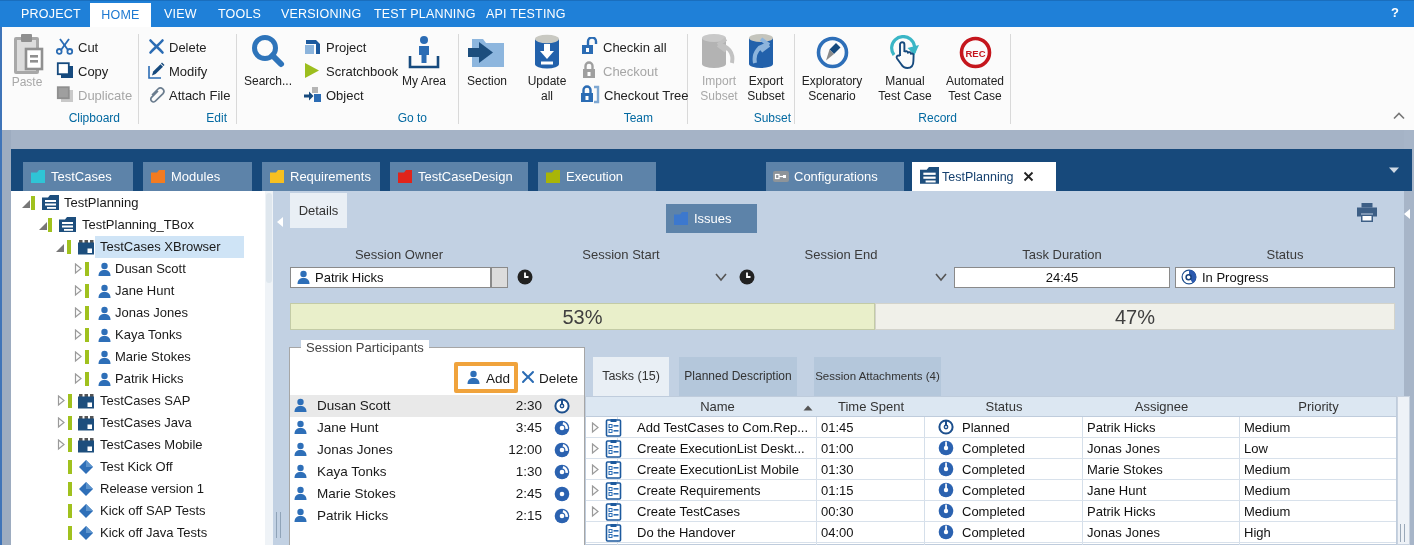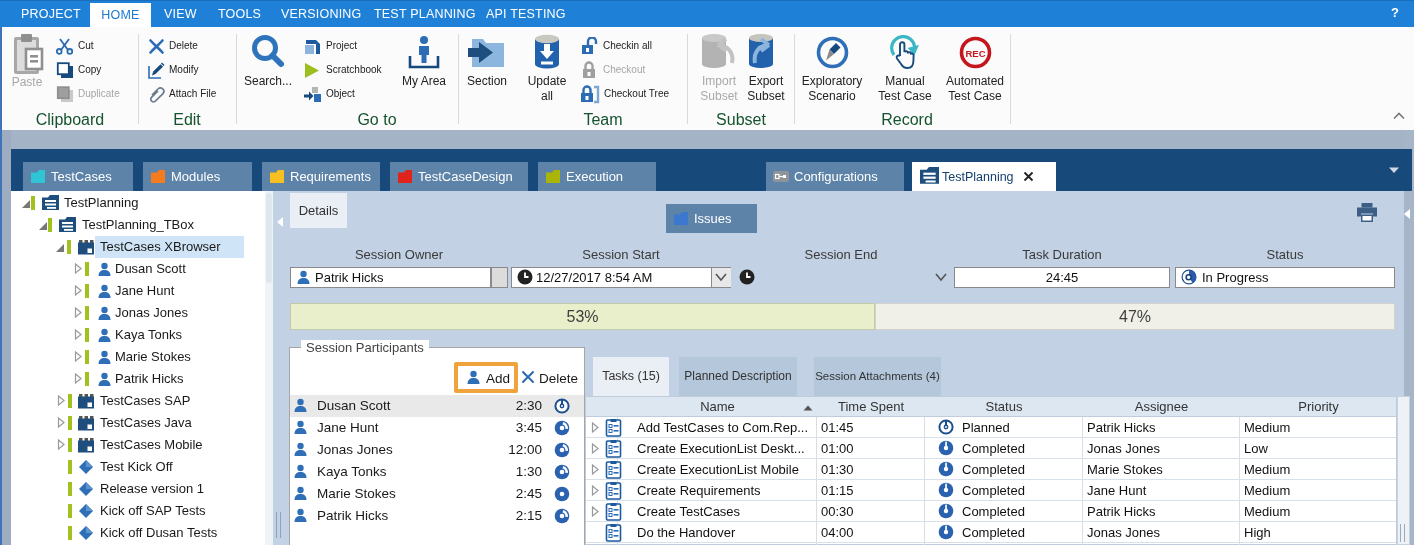--- a/index.html
+++ b/index.html
@@ -12,22 +12,22 @@
 #topbar { left:0; top:0; width:1414px; height:27px; background:#1f80d8; border-top:1px solid #1a6ebd; }
 .mtab { position:absolute; top:0; height:27px; line-height:28px; color:#fff;
   font-size:12.5px; white-space:nowrap; letter-spacing:0.2px; }
 #hometab { position:absolute; left:90px; top:3px; width:61px; height:24px;
   background:#fff; color:#1d79d2; font-size:12.5px; line-height:25px; text-align:center; letter-spacing:0.2px; }
 #qmark { position:absolute; left:1391px; top:5px; color:#fff; font-size:13px; font-weight:bold; }
 
 
 #ribbon { left:0; top:27px; width:1414px; height:103px; background:#fbfbfb; }
 .rsep { position:absolute; top:34px; width:1px; height:90px; background:#d9d9d9; }
-.glabel { position:absolute; top:111px; font-size:16px; color:#14532d; text-align:center; }
-.rtxt { position:absolute; font-size:10px; color:#222; white-space:nowrap; }
+.glabel { position:absolute; top:111px; font-size:12px; color:#0369a1; text-align:right; }
+.rtxt { position:absolute; font-size:13px; color:#222; white-space:nowrap; }
 .rtxt.dis { color:#a6a6a6; }
 .blabel { position:absolute; font-size:12px; color:#222; text-align:center; line-height:15px; white-space:nowrap; }
 .blabel.dis { color:#a8a8a8; }
 
 
 #strip { left:0; top:130px; width:1414px; height:19px; background:#a5b3c6; }
 
 
 #ledge { left:0; top:27px; width:2px; height:518px; background:#3f74b8; }
 #lmarg { left:2px; top:130px; width:9px; height:415px; background:#9dacc0; }
@@ -48,21 +48,21 @@
 .trow svg { position:absolute; }
 .tsel { position:absolute; left:95px; top:236px; width:149px; height:22px; background:#cfe4f6; }
 
 
 #dettab { left:290px; top:193px; width:57px; height:35px; background:#e9eff5;
   font-size:13px; color:#333; text-align:center; line-height:35px; }
 .flabel { position:absolute; top:247px; font-size:13px; color:#3a3a3a; text-align:center; }
 .field { position:absolute; top:267px; height:21px; background:#fff; border:1px solid #8a8a8a;
   font-size:13px; color:#111; }
 .ddbtn { position:absolute; top:0; width:20px; height:19px; background:#e8e8e8; border-left:1px solid #8a8a8a; }
-.pbar { position:absolute; top:303px; height:27px; font-size:16px; color:#3f3f3f;
+.pbar { position:absolute; top:303px; height:27px; font-size:20px; color:#3f3f3f;
   text-align:center; line-height:26px; }
 
 
 #ppanel { left:289px; top:347px; width:296px; height:198px; background:#fff; border:1px solid #a6a6a6; border-bottom:none; }
 #plegend { left:301px; top:340px; background:#fff; padding:0 5px; font-size:13px; color:#444; }
 .prow { position:absolute; left:290px; width:294px; height:22px; font-size:13.5px; color:#1a1a1a; }
 .prow .nm { position:absolute; left:27px; top:3px; }
 .prow .tm { position:absolute; right:42px; top:3px; }
 .prow svg { position:absolute; }
 
@@ -558,21 +558,21 @@
       </svg>
   <span style="position:absolute; left:100px; top:3px;">Kick off SAP Tests</span>
 </div>
 <div class="trow" style="left:0; top:522px;">
   <svg style="left:68px; top:4px;" width="5" height="14">
         <rect width="4" height="14" fill="#a0c11e"></rect>
       </svg>
   <svg style="left:78px; top:3px;" width="16" height="16" viewBox="0 0 16 16">
         <use href="#diamond"></use>
       </svg>
-  <span style="position:absolute; left:100px; top:3px;">Kick off Dusan Tests</span>
+  <span style="position:absolute; left:100px; top:3px;">Kick off Java Tests</span>
 </div>
 
 <div class="abs" style="left:265px; top:191px; width:8px; height:354px; background:#eff3f7;"></div>
 <div class="abs" style="left:266px; top:193px; width:6px; height:90px; background:#dfe7ee; border-radius:3px;"></div>
 
 <svg class="abs" style="left:275px; top:216px;" width="9" height="12" viewBox="0 0 9 12">
       <path d="M8,1 L2,6 L8,11 z" fill="#fff"></path>
     </svg>
 <svg class="abs" style="left:1402px; top:208px;" width="9" height="12" viewBox="0 0 9 12">
       <path d="M8,1 L2,6 L8,11 z" fill="#fff"></path>
@@ -591,24 +591,20 @@
 <div class="flabel" style="left:299px; width:200px;">Session Owner</div>
 <div class="flabel" style="left:521px; width:200px;">Session Start</div>
 <div class="flabel" style="left:741px; width:200px;">Session End</div>
 <div class="flabel" style="left:962px; width:200px;">Task Duration</div>
 <div class="flabel" style="left:1185px; width:200px;">Status</div>
 
 <div class="field" style="left:290px; width:201px;">
       <span style="position:absolute;left:24px;top:2px;">Patrik Hicks</span>
     </div>
 <div class="abs" style="left:491px; top:267px; width:17px; height:21px; background:#dcdcdc; border:1px solid #8a8a8a;"></div>
-<div class="field" style="left:511px; width:220px;">
-      <span style="position:absolute;left:24px;top:2px;">12/27/2017 8:54 AM</span>
-      <div class="ddbtn" style="left:199px;"></div>
-    </div>
 <div class="field" style="left:954px; width:216px; text-align:center; line-height:19px;">24:45</div>
 <div class="field" style="left:1175px; width:220px;">
       <span style="position:absolute;left:26px;top:2px;">In Progress</span>
     </div>
 
 <div class="pbar" style="left:290px; width:585px; background:#e9efca; border:1px solid #c3cba6;">53%</div>
 <div class="pbar" style="left:875px; width:520px; background:#f0f0e9; border:1px solid #d3d3cb;">47%</div>
 
 <div class="abs" id="ppanel"></div>
 <div class="abs" id="plegend">Session Participants</div>

